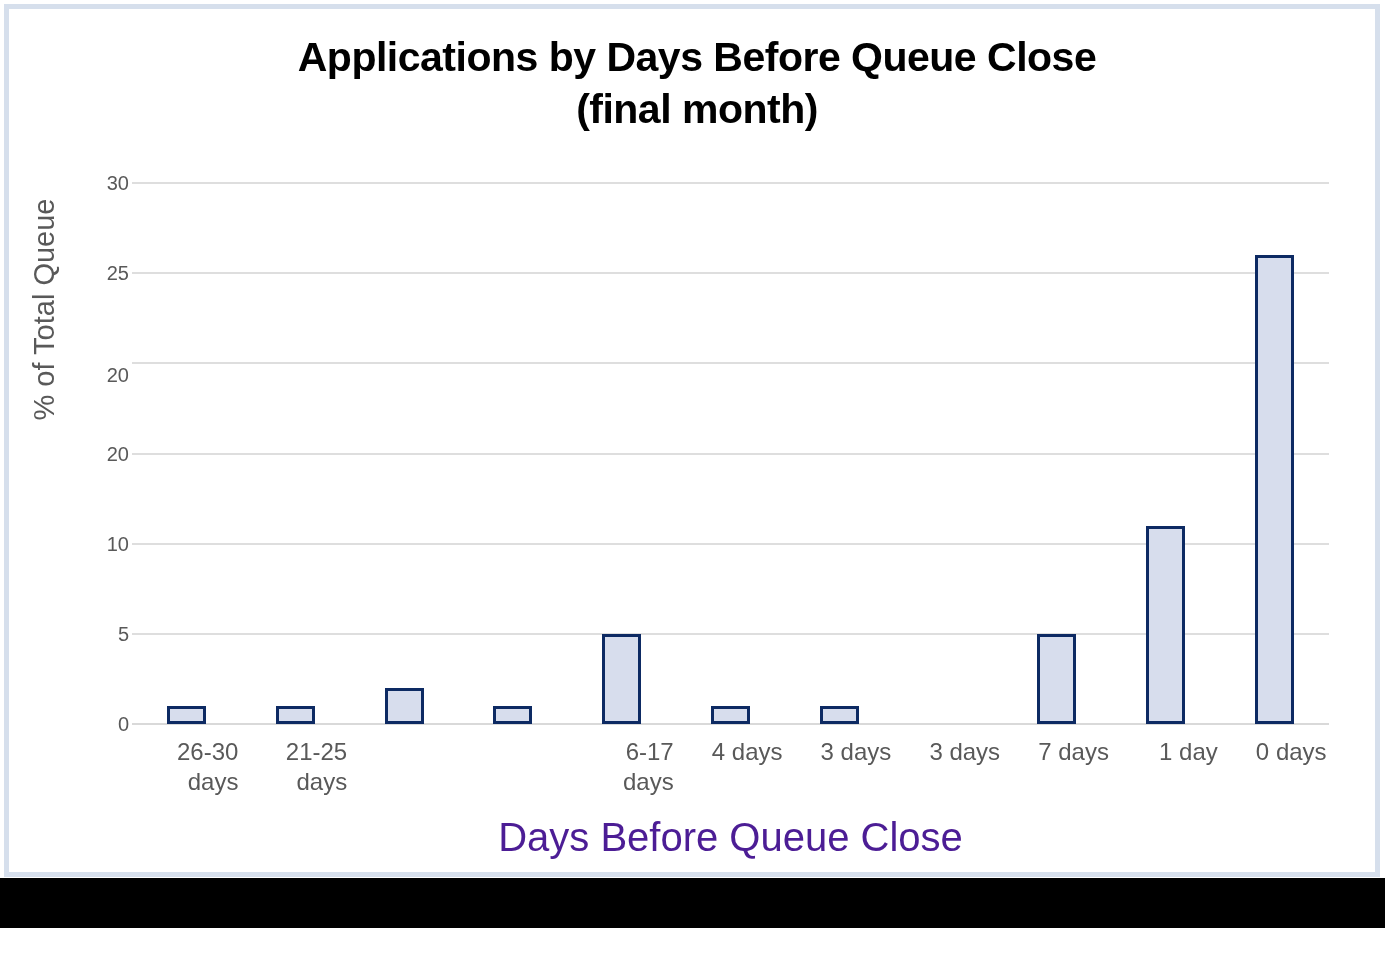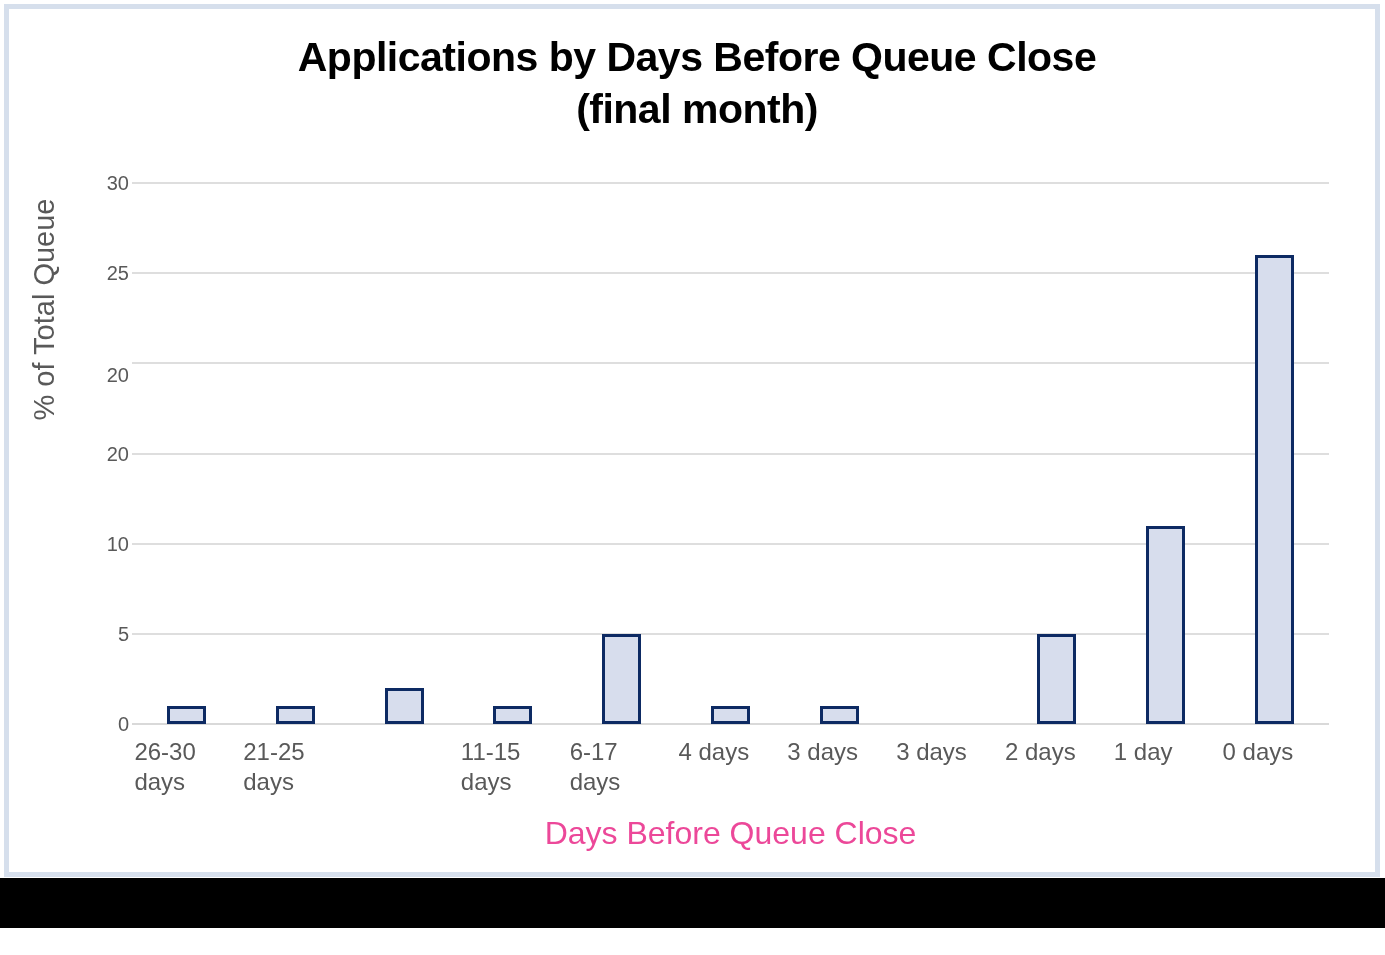--- a/index.html
+++ b/index.html
@@ -114,36 +114,36 @@
     position: absolute;
     left: 123px;
     top: 728px;
     width: 1197px;
     height: 72px;
   }
   .xtick {
     position: absolute;
     top: 0;
     width: 104px;
-    text-align: left;
+    text-align: right;
     font-size: 24px;
     line-height: 30px;
     color: #595959;
     font-family: "Liberation Sans", sans-serif;
   }
 
   
   #xaxis-title {
     position: absolute;
     left: 123px;
     top: 806px;
     width: 1197px;
     text-align: center;
-    font-size: 32px;
-    color: #ec4899;
+    font-size: 40px;
+    color: #4c1d95;
     font-family: "Liberation Sans", sans-serif;
   }
   #yaxis-title {
     position: absolute;
     left: -75px;
     top: 285px;
     width: 220px;
     text-align: center;
     font-size: 29px;
     color: #595959;
@@ -196,26 +196,25 @@
           <div class="bar" title="4 days: 1" style="left: 687.818px; height: 18.0333px; background: rgb(215, 221, 237); border-color: rgb(13, 42, 99);"></div>
           <div class="bar" title="2 days: 5" style="left: 905.455px; height: 90.1667px; background: rgb(215, 221, 237); border-color: rgb(13, 42, 99);"></div>
           <div class="bar" title="1 day: 11" style="left: 1014.27px; height: 198.367px; background: rgb(215, 221, 237); border-color: rgb(13, 42, 99);"></div>
           <div class="bar" title="0 days: 26" style="left: 1123.09px; height: 468.867px; background: rgb(215, 221, 237); border-color: rgb(13, 42, 99);"></div>
         </div>
     </div>
 
     <div id="xlabels">
         <div class="xtick" style="left: 2.40909px;">26-30 days</div>
         <div class="xtick" style="left: 111.227px;">21-25 days</div>
-        <div class="xtick" style="left: 328.864px;">11-15 days</div>
         <div class="xtick" style="left: 437.682px;">6-17 days</div>
         <div class="xtick" style="left: 546.5px;">4 days</div>
         <div class="xtick" style="left: 655.318px;">3 days</div>
         <div class="xtick" style="left: 764.136px;">3 days</div>
-        <div class="xtick" style="left: 872.955px;">2 days</div>
+        <div class="xtick" style="left: 872.955px;">7 days</div>
         <div class="xtick" style="left: 981.773px;">1 day</div>
         <div class="xtick" style="left: 1090.59px;">0 days</div>
       </div>
 
     <div id="xaxis-title">Days Before Queue Close</div>
 
   </div>
 
   <div id="footer-bar"></div>
 

